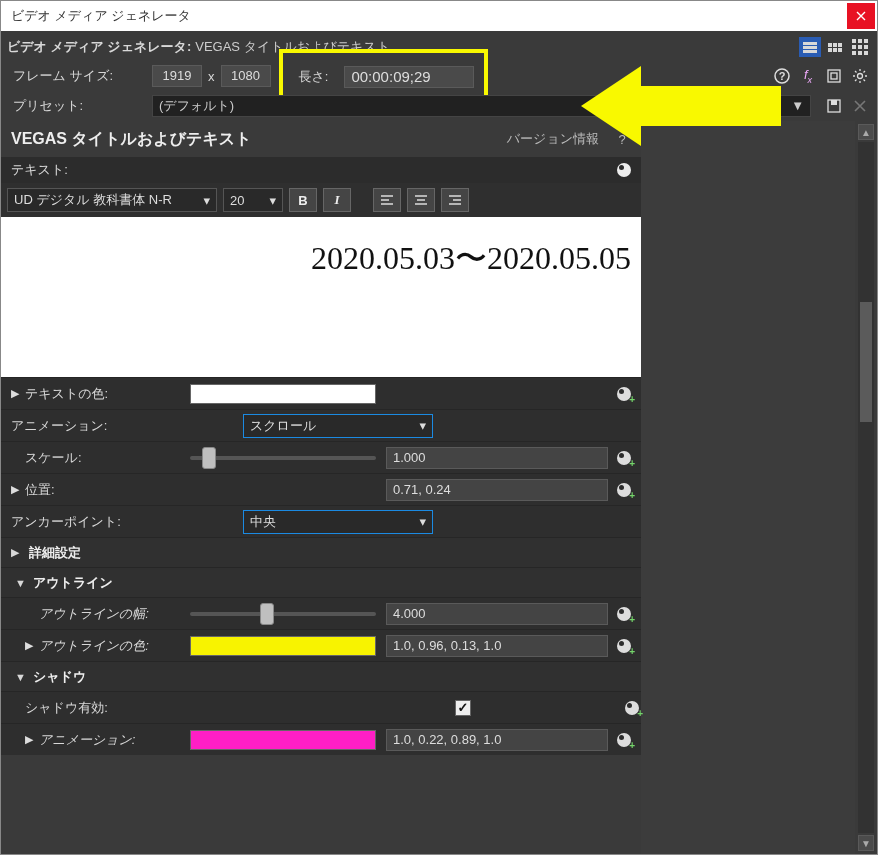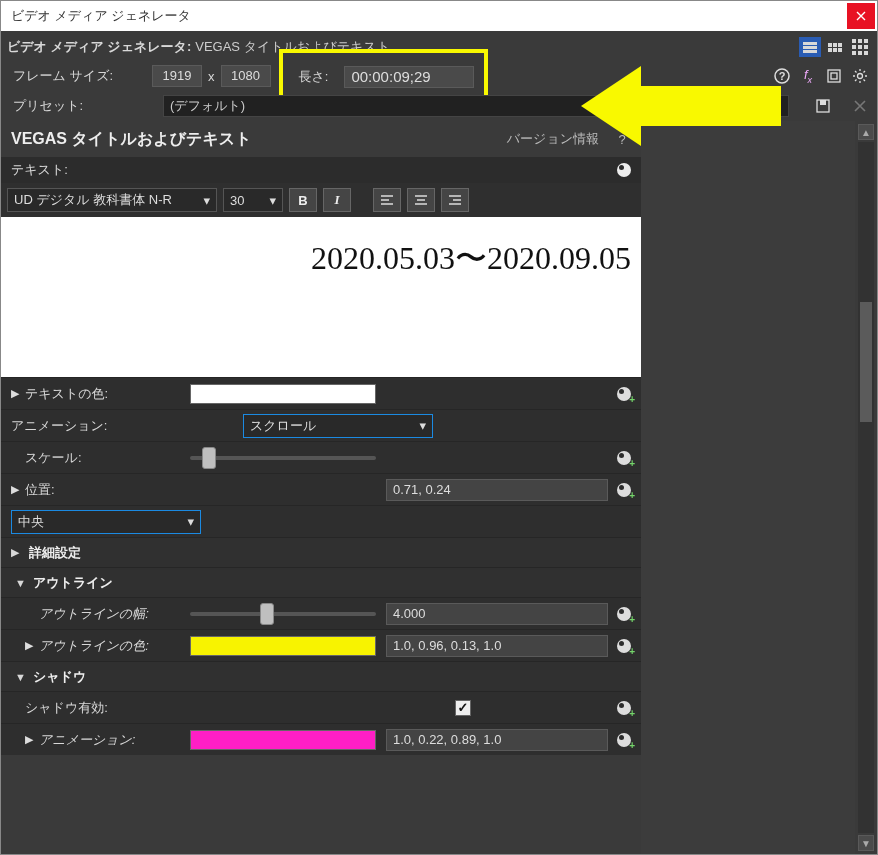--- a/index.html
+++ b/index.html
@@ -22,21 +22,21 @@
 .eq-icon span { display:block; width:14px; height:3px; background:#d8d8d8; margin:1px 0; }
 
 .row2 { display: flex; align-items: center; height: 30px; margin-top: 2px; }
 .row2 .flabel { width: 145px; padding-left: 6px; }
 .num-in { width: 50px; height: 22px; background: #4a4a4a; border: 1px solid #5a5a5a; color: #ddd; text-align: center; line-height: 20px; font-size: 13px; }
 .x-lbl { margin: 0 6px; }
 .len-box { border: 4px solid #f9f900; margin-left: 8px; padding: 5px 10px 10px 16px; display: inline-flex; align-items: center; height: 60px; margin-top:-14px; margin-bottom:-20px; }
 .len-in { width: 130px; height: 22px; background: #4a4a4a; border: 1px solid #5a5a5a; color: #ddd; padding: 0 6px; line-height: 20px; font-size: 15px; margin-left: 16px; }
 .tb-icon { width: 22px; height: 22px; margin-left: 4px; display: flex; align-items: center; justify-content: center; cursor: pointer; }
 
-.row3 { display: flex; align-items: center; height: 26px; margin-top: 4px; padding-bottom: 4px; gap: 11px; }
+.row3 { display: flex; align-items: center; height: 26px; margin-top: 4px; padding-bottom: 4px; }
 .row3 .flabel { width: 145px; padding-left: 6px; }
 .preset-sel { flex: 1; max-width: 670px; height: 22px; background: #212121; border: 1px solid #444; color: #ccc; padding: 0 6px; line-height: 20px; display: flex; align-items: center; }
 .preset-sel .caret { margin-left: auto; }
 
 .arrow-annot { position: absolute; left: 580px; top: 32px; pointer-events: none; }
 
 .main-area { flex: 1; background: #3c3c3c; display: flex; overflow: hidden; }
 .content { width: 640px; background: #3a3a3a; color: #d8d8d8; font-size: 13px; }
 .scroll-area { width: 22px; background: #3a3a3a; display: flex; flex-direction: column; padding: 3px; }
 .rest { flex: 1; background: #3c3c3c; }
@@ -82,21 +82,21 @@
 .sel-row .nm { width: 232px; }
 .sel-row .sel { width: 190px; border: 1px solid #1b8ae2; }
 .slider-row .track { width: 186px; height: 4px; background: #555; border-radius: 2px; position: relative; }
 .slider-row .thumb { position: absolute; width: 14px; height: 22px; background: #bfbfbf; border: 1px solid #888; border-radius: 3px; top: -9px; }
 
 .group-header { background: #303030; height: 30px; display: flex; align-items: center; padding: 0 10px; border-top: 1px solid #262626; }
 .group-header .arrow { width: 18px; font-size: 11px; }
 .group-header .nm { font-weight: bold; color: #eee; }
 .group-header.sub .arrow { margin-left: 4px; }
 
-.chk-row { background: #2e2e2e; height: 32px; display: flex; align-items: center; padding: 0 10px 0 24px; border-top:1px solid #262626;}
+.chk-row { background: #2e2e2e; height: 32px; display: flex; align-items: center; padding: 0 2px 0 24px; border-top:1px solid #262626;}
 .chk-row .nm { width: 430px; }
 .chk { width: 16px; height: 16px; background: #eee; border: 1px solid #666; display:flex; align-items:center; justify-content:center; color:#111; font-size:13px; font-weight:bold; }
 
 .sb-btn { width: 16px; height: 16px; background: #4b4b4b; border: 1px solid #5a5a5a; display:flex; align-items:center; justify-content:center; color:#aaa; font-size:10px; cursor:pointer; }
 .sb-track { flex:1; background:#323232; margin:2px 0; position:relative; }
 .sb-thumb { position:absolute; left:2px; right:2px; top:160px; height:120px; background:#5b5b5b; }
 </style>
 </head>
 <body>
 
@@ -234,21 +234,21 @@
         <span>テキスト:</span>
         <div class="kf"></div>
       </div>
 
       <div class="format-row">
         <div class="sel font-sel">
           <span>UD デジタル 教科書体 N-R</span>
           <span class="caret">▾</span>
         </div>
         <div class="sel size-sel">
-          <span>30</span>
+          <span>20</span>
           <span class="caret">▾</span>
         </div>
         <div class="fmt-btn">B</div>
         <div class="fmt-btn i">I</div>
         <div style="width:10px"></div>
         <div class="fmt-btn align-btn">
             <svg width="14" height="12">
               <g stroke="#ddd" stroke-width="1.5">
                 <line x1="1" y1="2" x2="13" y2="2"></line>
                 <line x1="1" y1="6" x2="9" y2="6"></line>
@@ -270,21 +270,21 @@
               <g stroke="#ddd" stroke-width="1.5">
                 <line x1="1" y1="2" x2="13" y2="2"></line>
                 <line x1="5" y1="6" x2="13" y2="6"></line>
                 <line x1="1" y1="10" x2="13" y2="10"></line>
               </g>
             </svg>
           </div>
       </div>
 
       <div class="canvas">
-        <div class="l2">2020.05.03〜2020.09.05</div>
+        <div class="l2">2020.05.03〜2020.05.05</div>
       </div>
 
       <div class="prop-row">
         <span class="arrow">▶</span>
         <span class="nm">テキストの色:</span>
         <div class="swatch white"></div>
         <div class="kf-small">
             <span class="plus">+</span>
           </div>
       </div>
@@ -296,36 +296,38 @@
           <span class="caret">▾</span>
         </div>
       </div>
 
       <div class="prop-row slider-row">
         <span class="arrow"></span>
         <span class="nm">スケール:</span>
         <div class="track">
             <div class="thumb" style="left:12px"></div>
           </div>
+        <div class="val-box">1.000</div>
         <div class="kf-small">
             <span class="plus">+</span>
           </div>
       </div>
 
       <div class="prop-row">
         <span class="arrow">▶</span>
         <span class="nm">位置:</span>
         <div style="width:186px"></div>
         <div class="val-box">0.71, 0.24</div>
         <div class="kf-small">
             <span class="plus">+</span>
           </div>
       </div>
 
       <div class="sel-row">
+        <span class="nm">アンカーポイント:</span>
         <div class="sel">
           <span>中央</span>
           <span class="caret">▾</span>
         </div>
       </div>
 
       <div class="group-header">
         <span class="arrow">▶</span>
         <span class="nm">詳細設定</span>
       </div>

